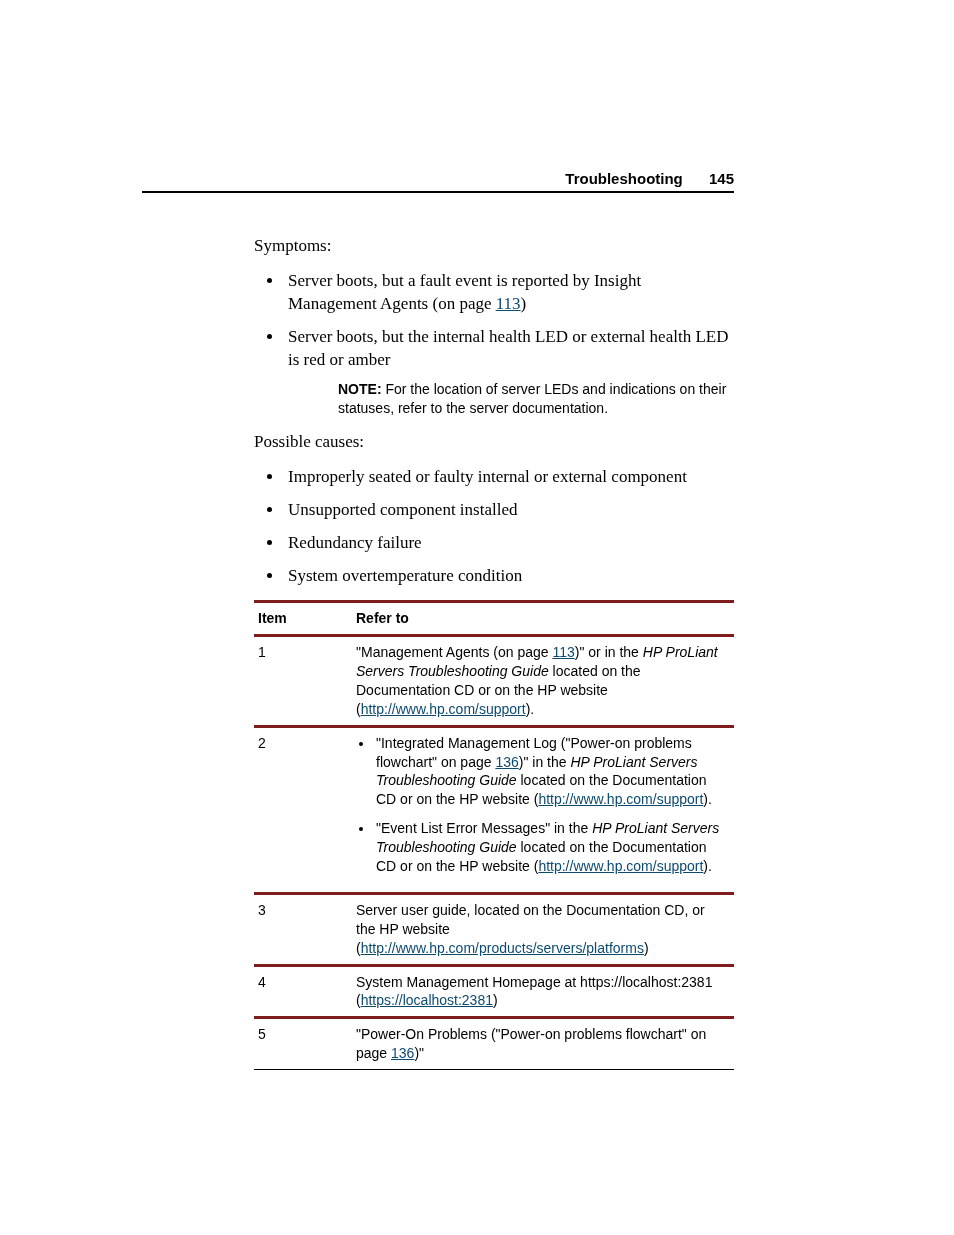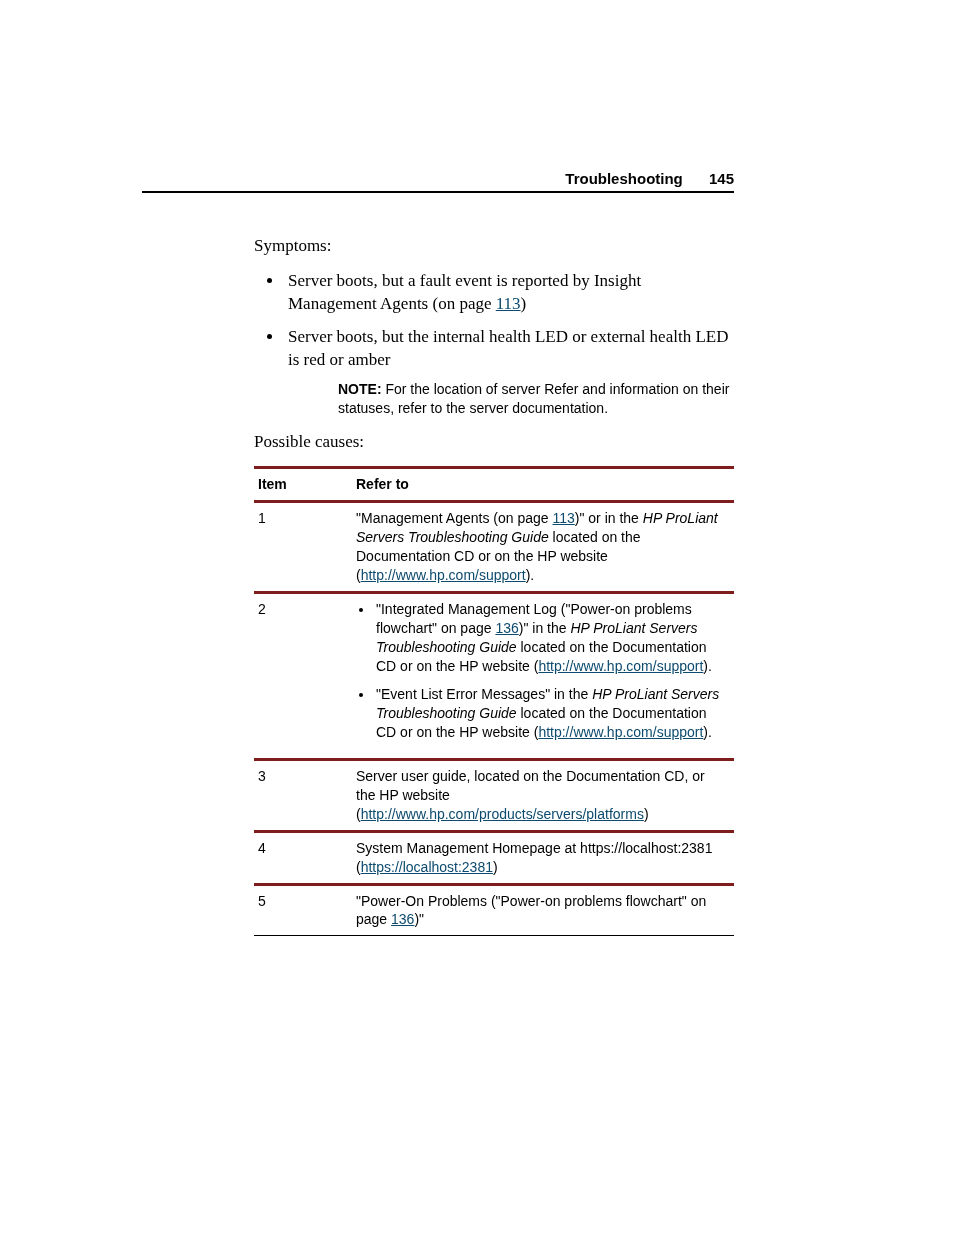--- a/index.html
+++ b/index.html
@@ -115,27 +115,33 @@
 
     <p>Symptoms:</p>
 
     <ul class="bullets">
       <li>
         <span>Server boots, but a fault event is reported by Insight Management Agents (on page </span><a href="#" class="pagelink">113</a><span>)</span>
       </li>
       <li>
         <span>Server boots, but the internal health LED or external health LED is red or amber</span>
         <div class="note-block">
-          <span class="note-label">NOTE:</span><span>  For the location of server Refer and information on their statuses, refer to the server documentation.</span>
+          <span class="note-label">NOTE:</span><span>  For the location of server LEDs and indications on their statuses, refer to the server documentation.</span>
         </div>
       </li>
     </ul>
 
     <p>Possible causes:</p>
 
+    <ul class="bullets">
+      <li>Improperly seated or faulty internal or external component</li>
+      <li>Unsupported component installed</li>
+      <li>Redundancy failure</li>
+      <li>System overtemperature condition</li>
+    </ul>
 
     <table class="refer">
       <tbody>
           <tr>
         <th class="col-item">Item</th>
         <th>Refer to</th>
       </tr>
       <tr>
         <td class="col-item">1</td>
         <td>

